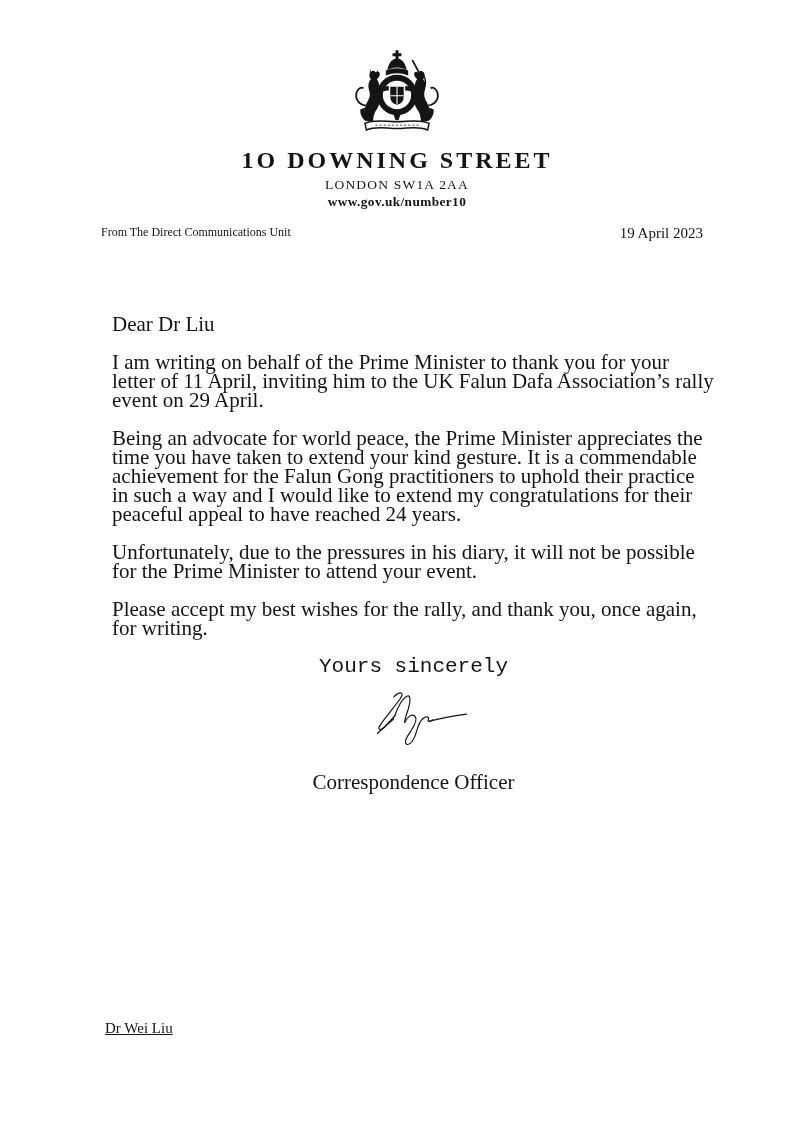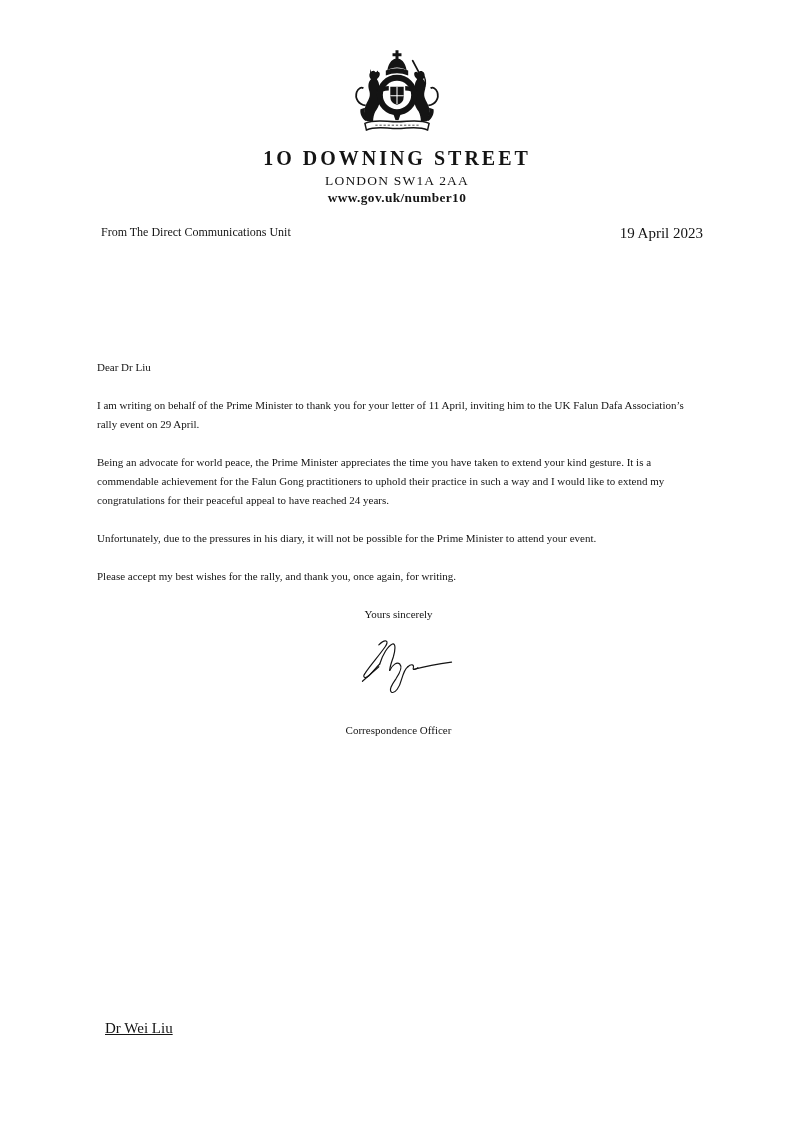--- a/index.html
+++ b/index.html
@@ -19,21 +19,21 @@
   .letterhead {
     position: absolute;
     top: 48px;
     left: 0;
     right: 0;
     text-align: center;
   }
   .crest { display: inline-block; }
   .lh-title {
     margin-top: 4px;
-    font-size: 20px;
+    font-size: 24px;
     font-weight: bold;
     letter-spacing: 3px;
     white-space: nowrap;
   }
   .lh-address {
     margin-top: 3px;
     font-size: 13.5px;
     font-weight: normal;
     letter-spacing: 1.2px;
   }
@@ -54,30 +54,29 @@
     justify-content: space-between;
     align-items: flex-start;
   }
   .from-line { font-size: 12px; }
   .date { font-size: 15px; }
 
   
   .letter-body {
     position: absolute;
     top: 315px;
-    left: 97px;
+    left: 112px;
     width: 603px;
-    font-size: 11px;
+    font-size: 21px;
     line-height: 19px;
     text-align: left;
-    margin-top: 43px;
   }
   .letter-body p { margin: 19px 0 0 0; }
   .letter-body p.salutation { margin-top: 0; }
-  .closing { text-align: center; }
+  .closing { text-align: center; font-family: Liberation Mono, monospace; }
   .sig-wrap {
     margin-top: 8px;
     text-align: center;
     line-height: 0;
   }
   .sig-wrap svg { transform: translateX(8px); }
   .role { text-align: center; margin-top: 25px !important; }
 
   .recipient {
     position: absolute;

